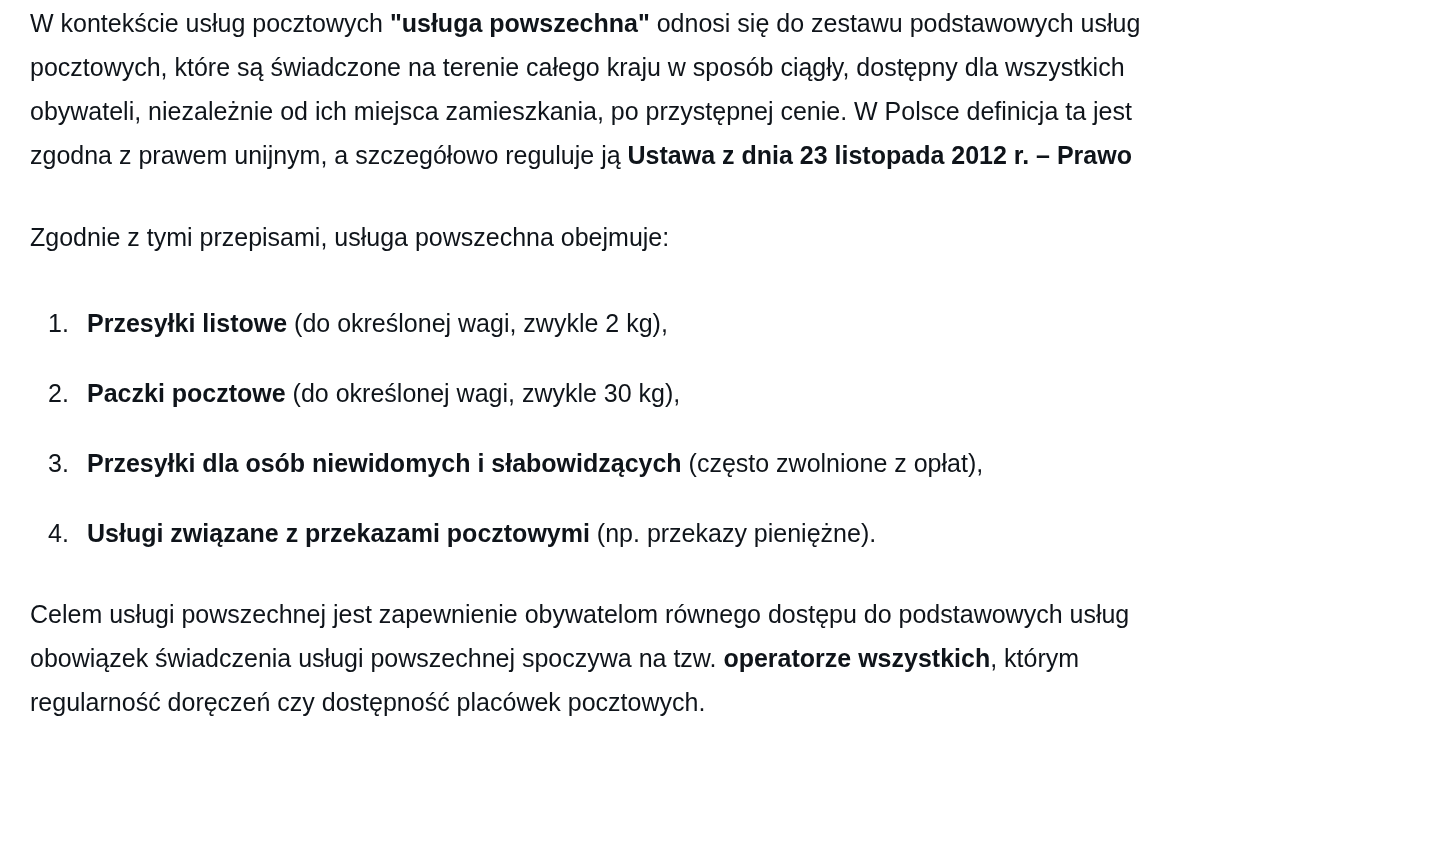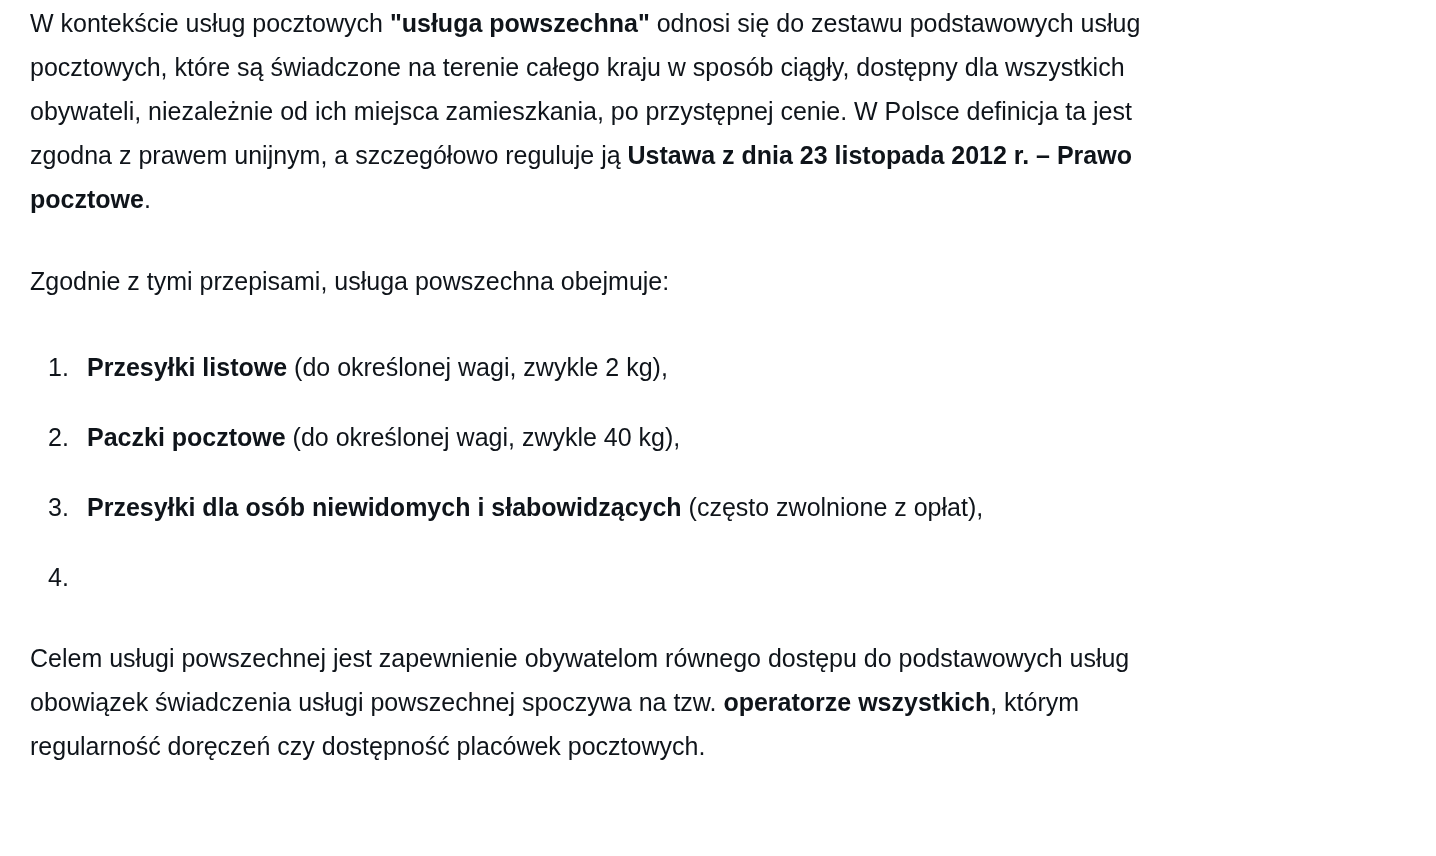--- a/index.html
+++ b/index.html
@@ -64,40 +64,40 @@
 </head>
 <body>
 
 <div class="doc">
 
   <div class="para">
       <div class="line"><span>W kontekście usług pocztowych </span><strong>"usługa powszechna"</strong><span> odnosi się do zestawu podstawowych usług</span></div>
       <div class="line"><span>pocztowych, które są świadczone na terenie całego kraju w sposób ciągły, dostępny dla wszystkich</span></div>
       <div class="line"><span>obywateli, niezależnie od ich miejsca zamieszkania, po przystępnej cenie. W Polsce definicja ta jest</span></div>
       <div class="line"><span>zgodna z prawem unijnym, a szczegółowo reguluje ją </span><strong>Ustawa z dnia 23 listopada 2012 r. – Prawo</strong></div>
-      <div class="line"><strong>pocztowe</strong><span>.</span></div>
     </div>
 
   <div class="para lead"><span>Zgodnie z tymi przepisami, usługa powszechna obejmuje:</span></div>
 
   <ol class="usluga-list">
     <li>
       <span class="marker">1.</span>
       <span class="li-text"><strong>Przesyłki listowe</strong><span> (do określonej wagi, zwykle 2 kg),</span></span>
     </li>
     <li>
       <span class="marker">2.</span>
-      <span class="li-text"><strong>Paczki pocztowe</strong><span> (do określonej wagi, zwykle 40 kg),</span></span>
+      <span class="li-text"><strong>Paczki pocztowe</strong><span> (do określonej wagi, zwykle 30 kg),</span></span>
     </li>
     <li>
       <span class="marker">3.</span>
       <span class="li-text"><strong>Przesyłki dla osób niewidomych i słabowidzących</strong><span> (często zwolnione z opłat),</span></span>
     </li>
     <li>
       <span class="marker">4.</span>
+      <span class="li-text"><strong>Usługi związane z przekazami pocztowymi</strong><span> (np. przekazy pieniężne).</span></span>
     </li>
   </ol>
 
   <div class="para last">
       <div class="line"><span>Celem usługi powszechnej jest zapewnienie obywatelom równego dostępu do podstawowych usług</span></div>
       <div class="line"><span>obowiązek świadczenia usługi powszechnej spoczywa na tzw. </span><strong>operatorze wszystkich</strong><span>, którym</span></div>
       <div class="line"><span>regularność doręczeń czy dostępność placówek pocztowych.</span></div>
     </div>
 
 </div>

